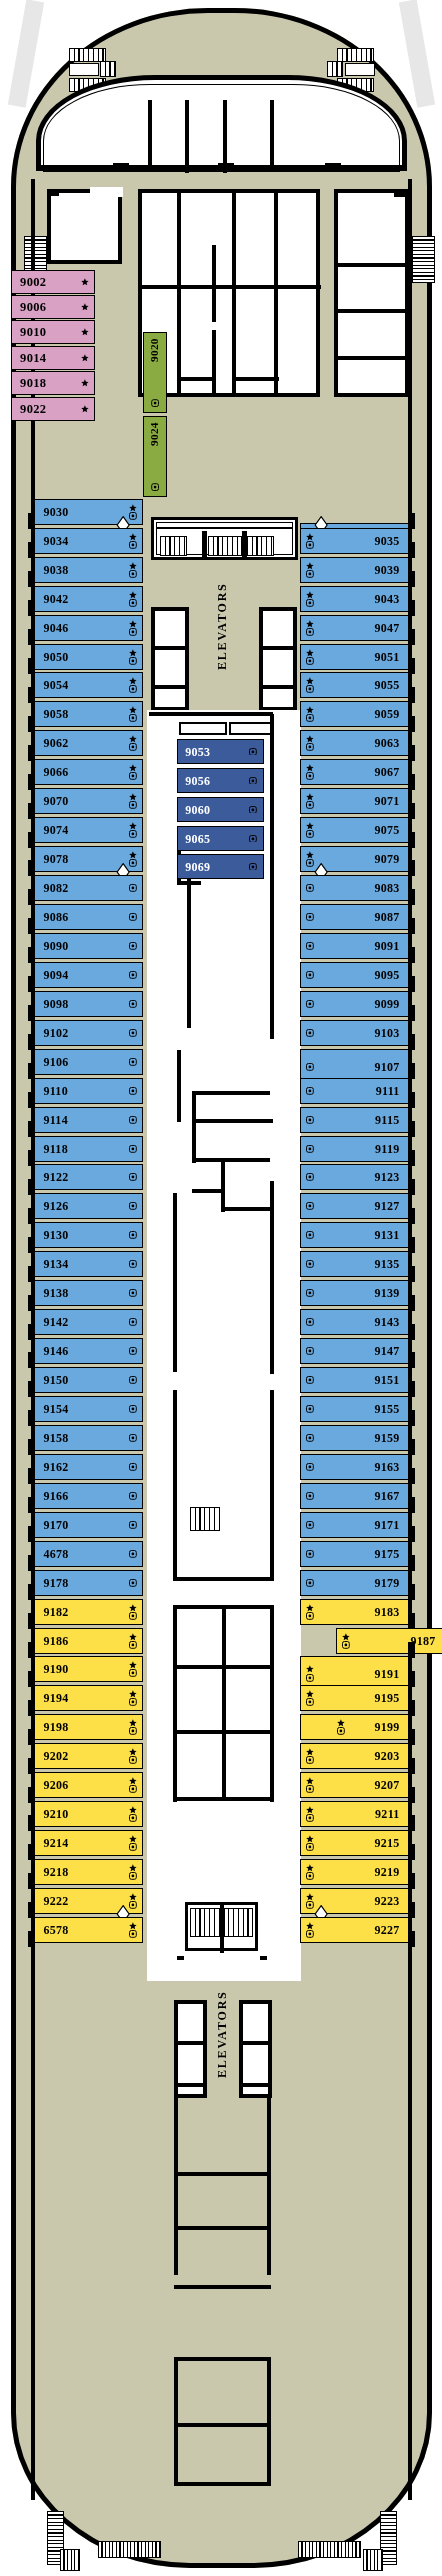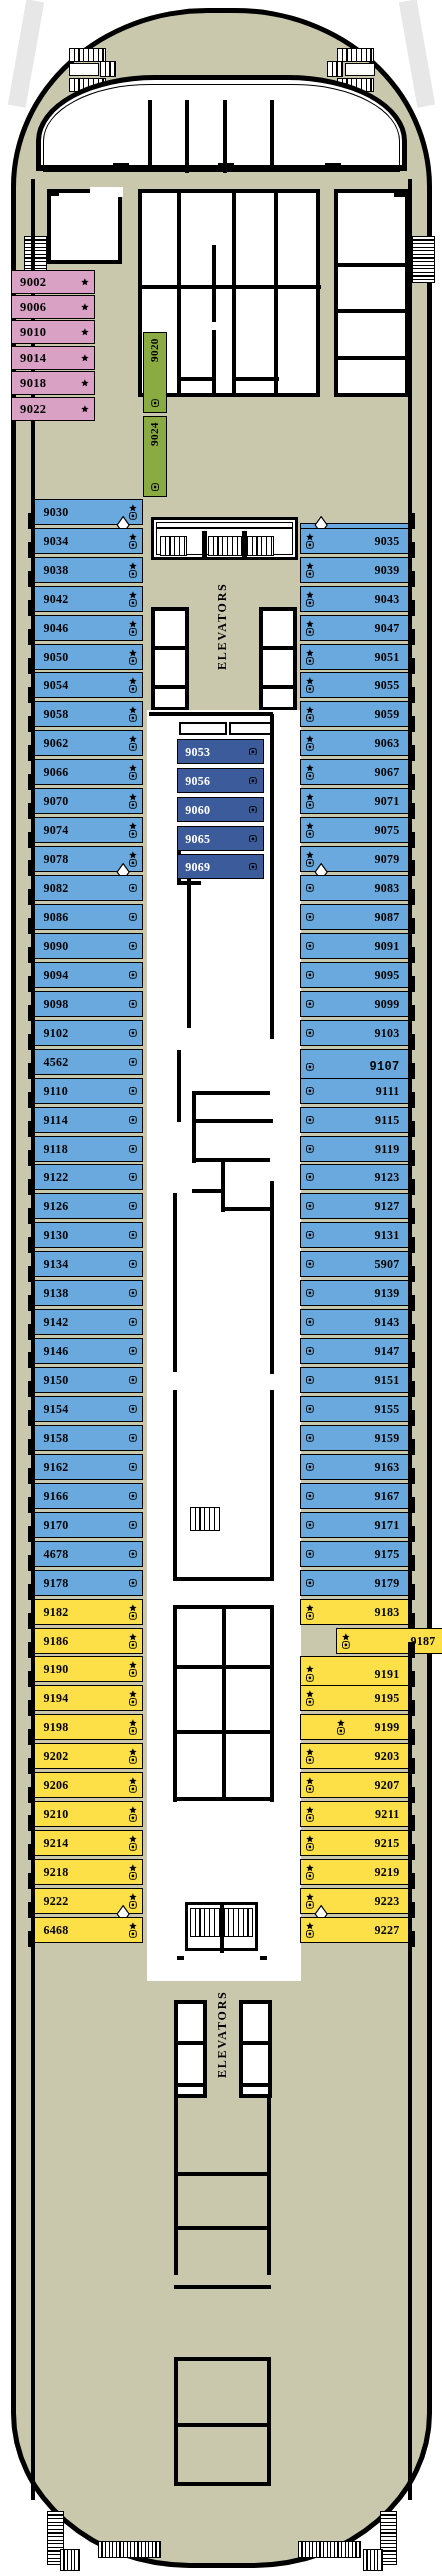--- a/index.html
+++ b/index.html
@@ -585,21 +585,21 @@
         <span class="cnum">9102</span>
         <span class="marks">
           <svg class="ic-circ" viewBox="0 0 24 24">
             <rect x="1.5" y="1.5" width="21" height="21" rx="6" ry="6" fill="none" stroke="#000" stroke-width="3"></rect>
             <circle cx="12" cy="12" r="4.2" fill="#000"></circle>
           </svg>
         </span>
       </div>
       <div class="blk" style="left: 28px; top: 1034px; width: 7.2px; height: 15.5px;"></div>
       <div class="cabin left blue" style="left: 34px; top: 1049px; width: 109px; height: 26px;">
-        <span class="cnum">4562</span>
+        <span class="cnum">9106</span>
         <span class="marks">
           <svg class="ic-circ" viewBox="0 0 24 24">
             <rect x="1.5" y="1.5" width="21" height="21" rx="6" ry="6" fill="none" stroke="#000" stroke-width="3"></rect>
             <circle cx="12" cy="12" r="4.2" fill="#000"></circle>
           </svg>
         </span>
       </div>
       <div class="blk" style="left: 28px; top: 1063px; width: 7.2px; height: 15.5px;"></div>
       <div class="cabin left blue" style="left: 34px; top: 1078px; width: 109px; height: 26px;">
         <span class="cnum">9110</span>
@@ -923,21 +923,21 @@
           </svg>
         </span>
       </div>
       <div class="dia-wrap" style="left: 116px; top: 1905px;">
         <svg width="14.3" height="18" viewBox="0 0 24 30">
           <polygon points="12,1 22,15 12,29 2,15" fill="#ffffff" stroke="#000" stroke-width="2"></polygon>
         </svg>
       </div>
       <div class="blk" style="left: 28px; top: 1902px; width: 7.2px; height: 15.5px;"></div>
       <div class="cabin left khaki" style="left: 34px; top: 1917px; width: 109px; height: 26px;">
-        <span class="cnum">6468</span>
+        <span class="cnum">6578</span>
         <span class="marks">
           <svg class="ic-star" viewBox="0 0 24 24">
             <polygon points="12,1 15.2,8.6 23.4,9.2 17.1,14.6 19.1,22.6 12,18.2 4.9,22.6 6.9,14.6 0.6,9.2 8.8,8.6" fill="#000"></polygon>
           </svg>
           <svg class="ic-circ" viewBox="0 0 24 24">
             <rect x="1.5" y="1.5" width="21" height="21" rx="6" ry="6" fill="none" stroke="#000" stroke-width="3"></rect>
             <circle cx="12" cy="12" r="4.2" fill="#000"></circle>
           </svg>
         </span>
       </div>
@@ -1176,21 +1176,21 @@
       <div class="cabin right blue" style="left: 300px; top: 1020px; width: 109px; height: 26px;">
         <span class="cnum">9103</span>
         <span class="marks">
           <svg class="ic-circ" viewBox="0 0 24 24">
             <rect x="1.5" y="1.5" width="21" height="21" rx="6" ry="6" fill="none" stroke="#000" stroke-width="3"></rect>
             <circle cx="12" cy="12" r="4.2" fill="#000"></circle>
           </svg>
         </span>
       </div>
       <div class="blk" style="left: 408px; top: 1034px; width: 7.2px; height: 15.5px;"></div>
-      <div class="cabin right blue" style="left: 300px; top: 1049px; width: 109px; height: 36px; font-family: Liberation Mono, monospace;">
+      <div class="cabin right blue" style="left: 300px; top: 1049px; width: 109px; height: 36px;">
         <span class="cnum">9107</span>
         <span class="marks">
           <svg class="ic-circ" viewBox="0 0 24 24">
             <rect x="1.5" y="1.5" width="21" height="21" rx="6" ry="6" fill="none" stroke="#000" stroke-width="3"></rect>
             <circle cx="12" cy="12" r="4.2" fill="#000"></circle>
           </svg>
         </span>
       </div>
       <div class="blk" style="left: 408px; top: 1063px; width: 7.2px; height: 15.5px;"></div>
       <div class="cabin right blue" style="left: 300px; top: 1078px; width: 109px; height: 26px;">
@@ -1247,21 +1247,21 @@
         <span class="cnum">9131</span>
         <span class="marks">
           <svg class="ic-circ" viewBox="0 0 24 24">
             <rect x="1.5" y="1.5" width="21" height="21" rx="6" ry="6" fill="none" stroke="#000" stroke-width="3"></rect>
             <circle cx="12" cy="12" r="4.2" fill="#000"></circle>
           </svg>
         </span>
       </div>
       <div class="blk" style="left: 408px; top: 1237px; width: 7.2px; height: 15.5px;"></div>
       <div class="cabin right blue" style="left: 300px; top: 1251px; width: 109px; height: 26px;">
-        <span class="cnum">5907</span>
+        <span class="cnum">9135</span>
         <span class="marks">
           <svg class="ic-circ" viewBox="0 0 24 24">
             <rect x="1.5" y="1.5" width="21" height="21" rx="6" ry="6" fill="none" stroke="#000" stroke-width="3"></rect>
             <circle cx="12" cy="12" r="4.2" fill="#000"></circle>
           </svg>
         </span>
       </div>
       <div class="blk" style="left: 408px; top: 1266px; width: 7.2px; height: 15.5px;"></div>
       <div class="cabin right blue" style="left: 300px; top: 1280px; width: 109px; height: 26px;">
         <span class="cnum">9139</span>

